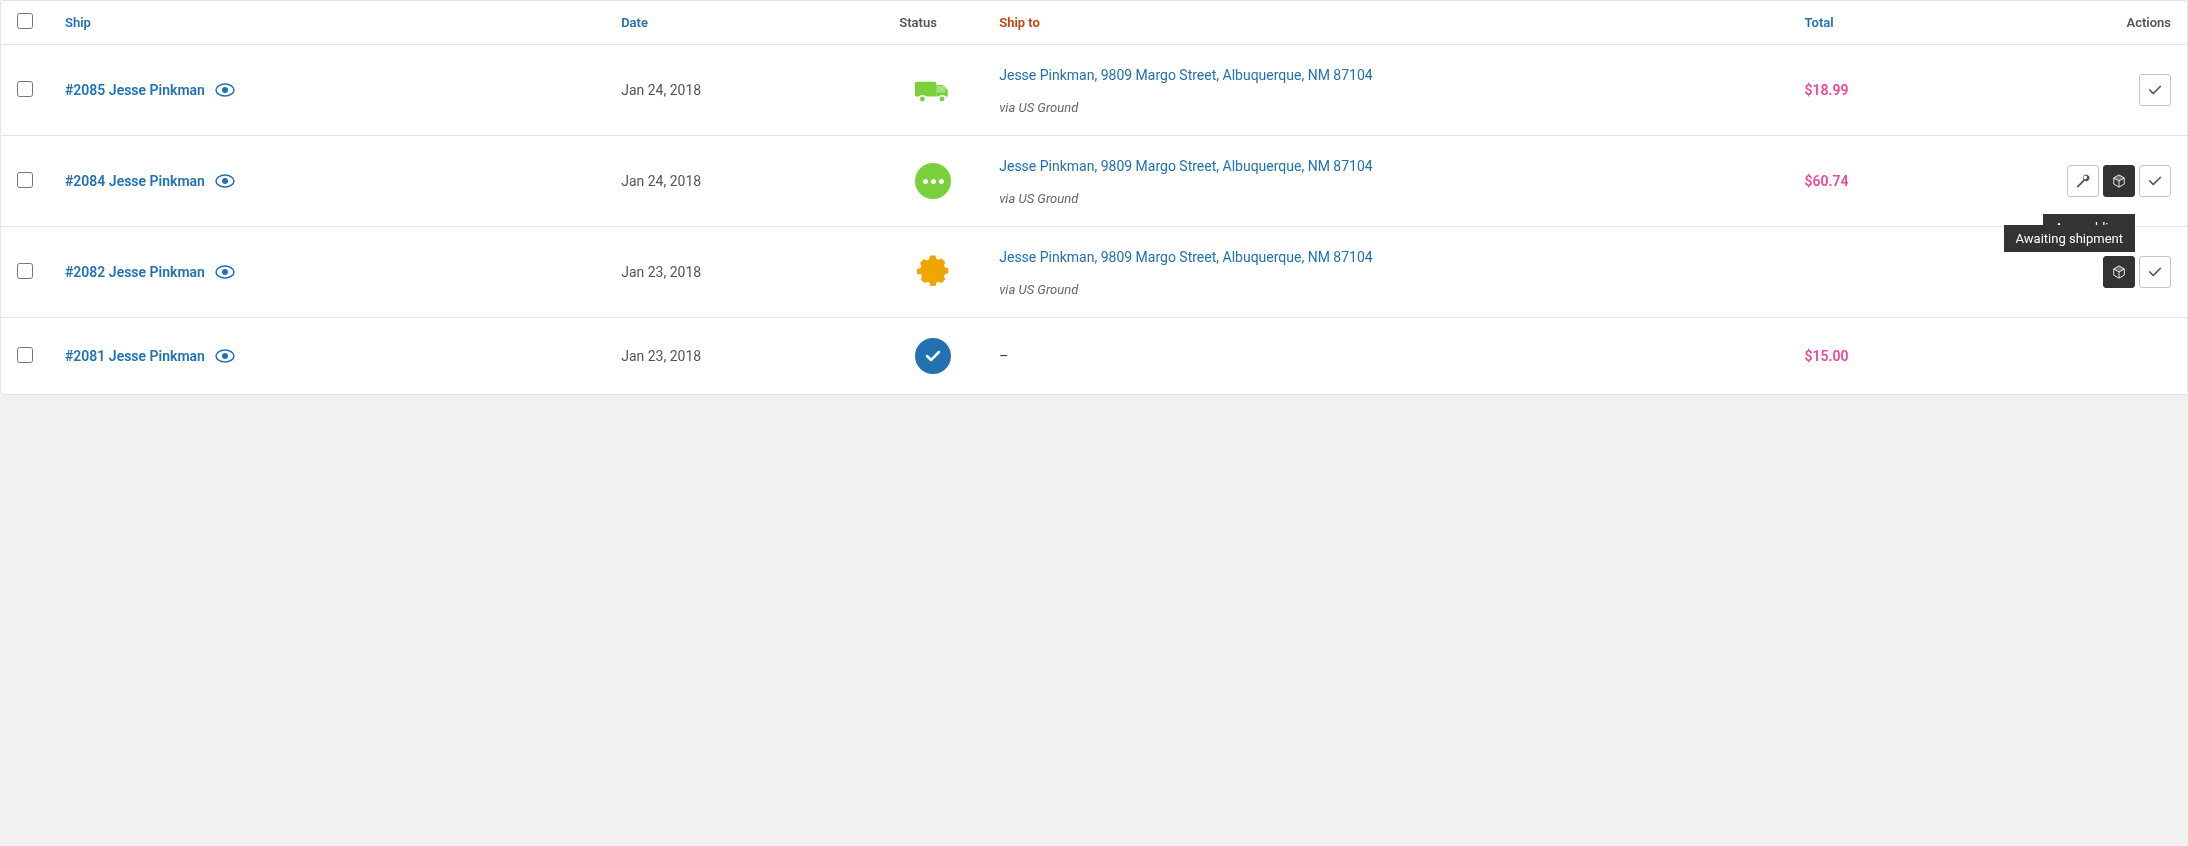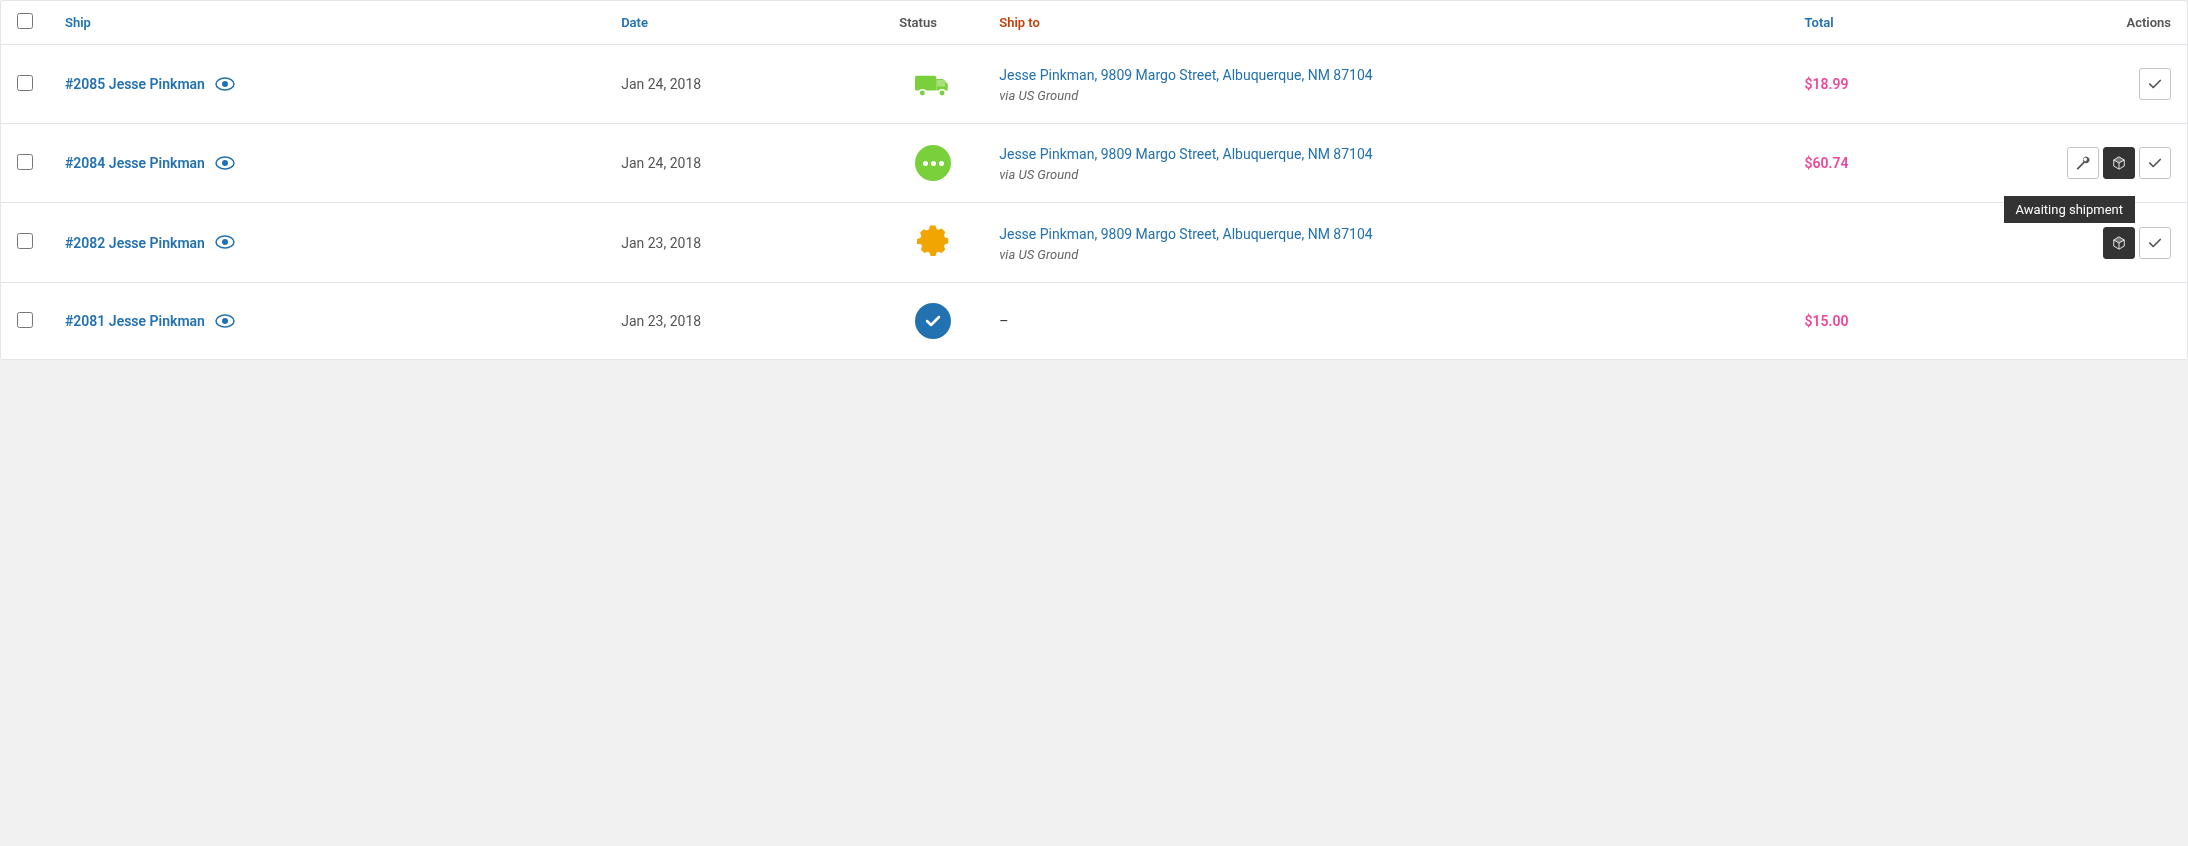--- a/index.html
+++ b/index.html
@@ -120,21 +120,21 @@
 
     .ship-to-address {
       color: #2271b1;
       cursor: pointer;
       line-height: 1.5;
     }
     .ship-to-via {
       color: #666;
       font-style: italic;
       font-size: 13px;
-      margin-top: 2px;
+      margin-top: 14px;
     }
 
     .actions-wrap {
       display: flex;
       align-items: center;
       justify-content: flex-end;
       gap: 4px;
       position: relative;
     }
 

